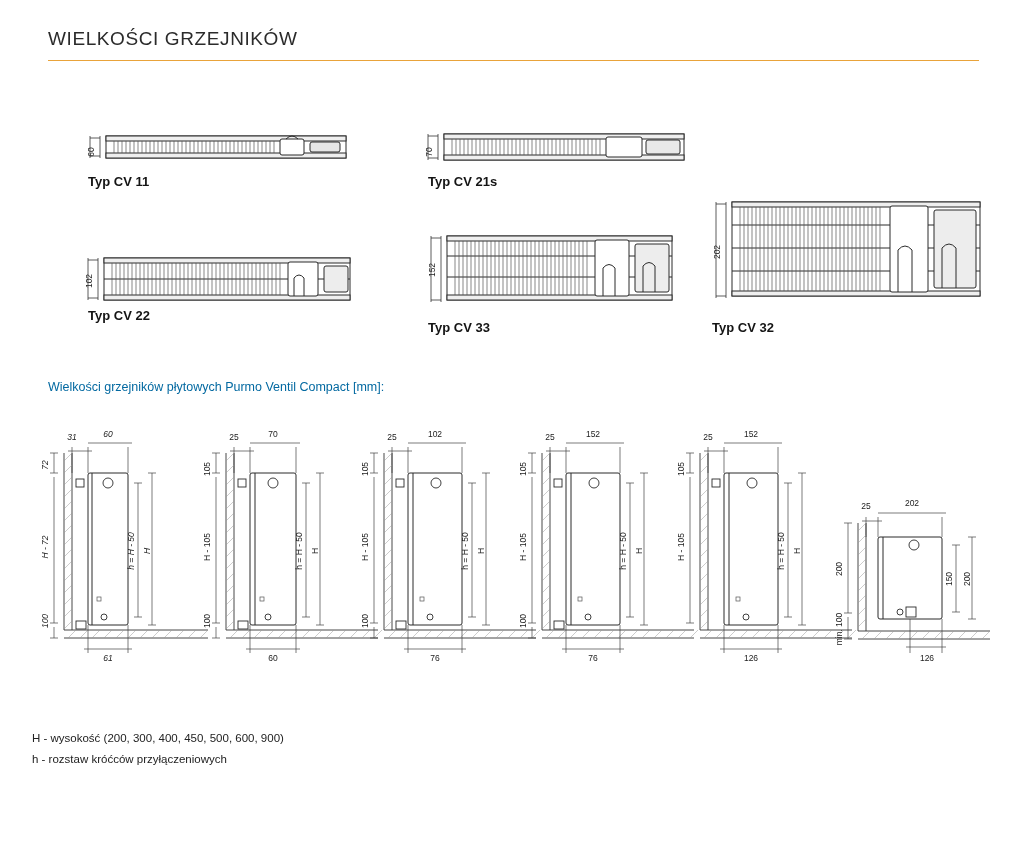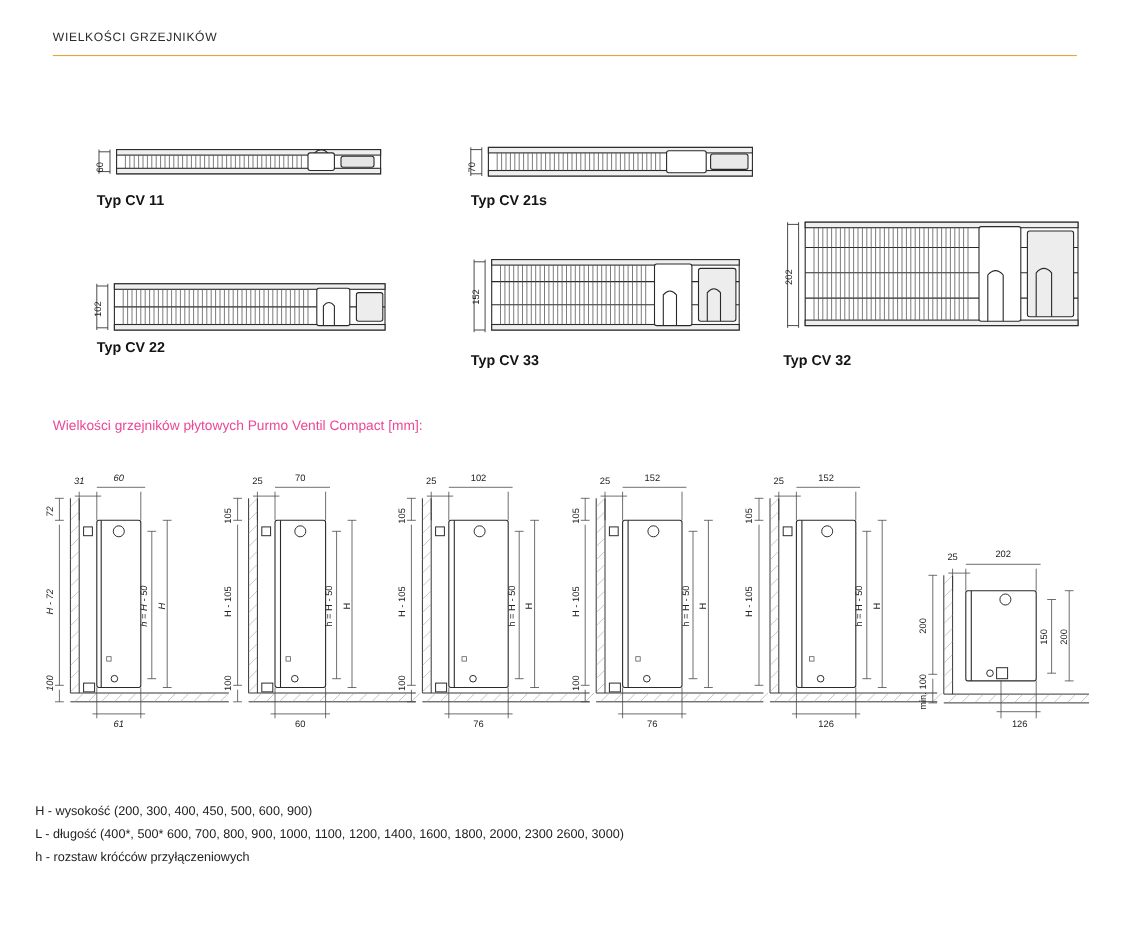--- a/index.html
+++ b/index.html
@@ -22,38 +22,38 @@
   }
 
   
   .header {
     position: absolute;
     left: 48px;
     top: 28px;
     width: 931px;
   }
   .header-title {
-    font-size: 11px;
+    font-size: 19px;
     letter-spacing: 0.6px;
     color: #2b2b2b;
     padding-bottom: 10px;
   }
   .header-rule {
     height: 1px;
     background: #e9a33a;
     width: 931px;
   }
 
   
   .section-caption {
     position: absolute;
     left: 48px;
     top: 380px;
     font-size: 12.5px;
-    color: #ec4899;
+    color: #0369a1;
   }
 
   
   .type-label {
     position: absolute;
     font-size: 13px;
     font-weight: bold;
     color: #141414;
   }
 
@@ -665,17 +665,16 @@
         <line x1="78" y1="124" x2="78" y2="158"></line>
         <line x1="110" y1="124" x2="110" y2="158"></line>
         <line x1="74" y1="152" x2="114" y2="152"></line>
       </g>
       <text class="tiny" x="95" y="166" text-anchor="middle">126</text>
     </svg>
   </div>
 
   <div class="notes">
     <div>H - wysokość (200, 300, 400, 450, 500, 600, 900)</div>
-    <div>L - długość (400*, 500* 600, 700, 800, 900, 1000, 1100, 1200, 1400, 1600, 1800, 2000, 2300  2600, 3000)</div>
     <div>h - rozstaw króćców przyłączeniowych</div>
   </div>
 
 </div>
 
 </body></html>

